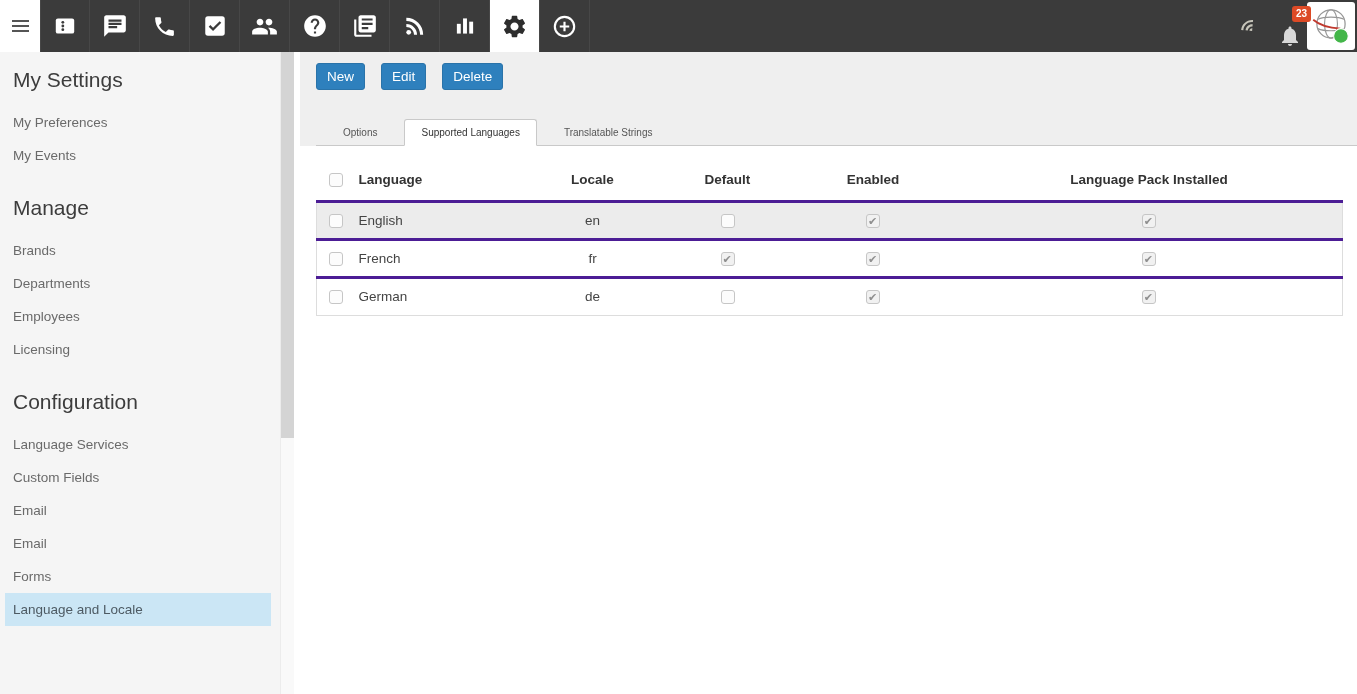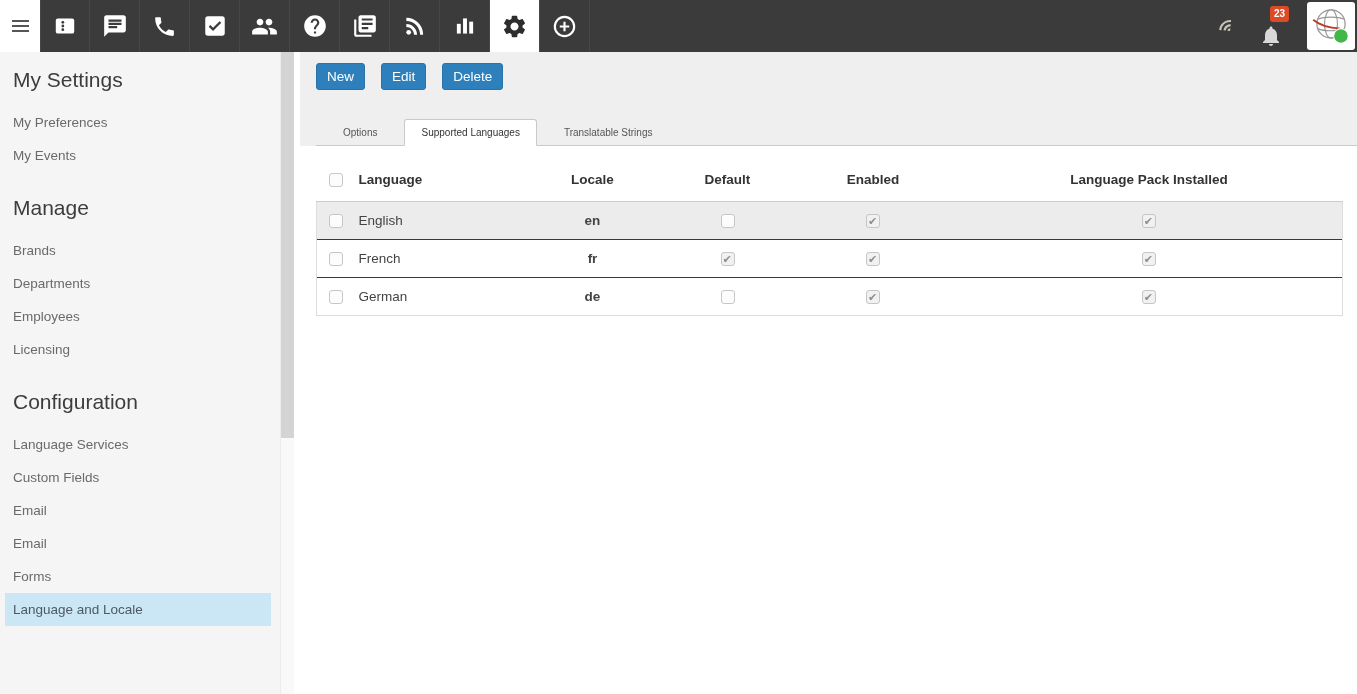--- a/index.html
+++ b/index.html
@@ -13,21 +13,21 @@
   .burger { position:relative; width:17px; height:2px; background:#555; }
   .burger::before,.burger::after { content:""; position:absolute; left:0; width:17px; height:2px; background:#555; }
   .burger::before { top:-5px; } .burger::after { top:5px; }
   .tiles { display:flex; }
   .tile { width:50px; height:52px; display:flex; align-items:center; justify-content:center; border-right:1px solid #474747; cursor:pointer; }
   .tile:first-child { border-left:1px solid #474747; }
   .tile.active { background:#fff; }
   .topbar-spacer { flex:1; }
   .topbar-right { display:flex; align-items:center; padding-right:2px; }
   .wifi-wrap { margin-right:16px; display:flex; align-items:center; }
-  .bell-wrap { position:relative; margin-right:24px; width:30px; height:44px; display:flex; align-items:flex-end; justify-content:flex-end; }
+  .bell-wrap { position:relative; margin-right:2px; width:30px; height:44px; display:flex; align-items:flex-end; justify-content:center; }
   .badge { position:absolute; top:2px; right:-6px; background:#dc4a26; color:#fff; font-size:10px; font-weight:bold; line-height:1; padding:3px 4px; border-radius:3px; }
   .logo-box { width:48px; height:48px; background:#fff; border-radius:3px; display:flex; align-items:center; justify-content:center; }
 
   
   .sidebar { position:absolute; top:52px; left:0; width:280px; bottom:0; background:#f5f5f5; padding-top:16px; overflow:hidden; }
   .side-heading { font-size:21px; color:#3c3c3c; margin:24px 11px 14px 13px; font-weight:400; }
   .side-heading.first { margin-top:0; }
   .nav-item { height:33px; line-height:33px; font-size:13.5px; color:#6a6a6a; padding-left:8px; margin:0 9px 0 5px; cursor:pointer; }
   .nav-item.selected { background:#cbe6f5; color:#4d5a63; }
 
@@ -41,28 +41,28 @@
   .btn { background:#2e80bd; border:1px solid #2a73a9; color:#fff; font-size:13.5px; font-family:inherit;
     padding:5px 10px; border-radius:3px; margin-right:16px; height:27px; cursor:pointer; }
   .tab-row { margin-top:29px; border-bottom:1px solid #c9c9c9; padding-left:10px; display:flex; }
   .tab { font-size:10px; color:#555; padding:4px 16px; margin-right:10px; border:1px solid transparent;
     border-radius:3px 3px 0 0; position:relative; margin-bottom:-1px; cursor:pointer; line-height:17px; }
   .tab.active { background:#fff; border-color:#c9c9c9; border-bottom-color:#fff; color:#333; }
 
   .content { padding:13px 0 16px 22px; }
   table.lang { border-collapse:collapse; width:1026px; table-layout:fixed; }
   table.lang th { font-size:13.5px; font-weight:bold; color:#333; border-bottom:1px solid #ccc; height:42px; }
-  table.lang td { font-size:13.5px; color:#444; height:38px; border-top:1px solid #4c1d95; }
+  table.lang td { font-size:13.5px; color:#444; height:38px; border-top:3px solid #4c1d95; }
   table.lang tbody td:first-child { border-left:1px solid #ddd; }
   table.lang tbody td:last-child { border-right:1px solid #ddd; }
   table.lang tbody tr:last-child td { border-bottom:1px solid #ddd; }
   .col-cb, .col-lang { text-align:left; }
   th.col-lang, td.col-lang { padding-left:0; }
   .col-cb { padding-left:12px; }
-  .col-center { text-align:center;font-weight:bold; }
+  .col-center { text-align:center; }
   tr.row-hl td { background:#ececec; }
 
   .cb { display:inline-block; width:14px; height:14px; border:1px solid #c6c6c6; border-radius:3px; background:#fcfcfc;
     vertical-align:middle; position:relative; cursor:pointer; }
   .cb.checked { background:#f1f1f1; }
   .cb.checked::after { content:"\2714"; position:absolute; left:1px; top:0px; font-size:11px; line-height:13px; color:#8f8f8f;
     font-family:"DejaVu Sans",sans-serif; }
 </style>
 </head>
 <body>

